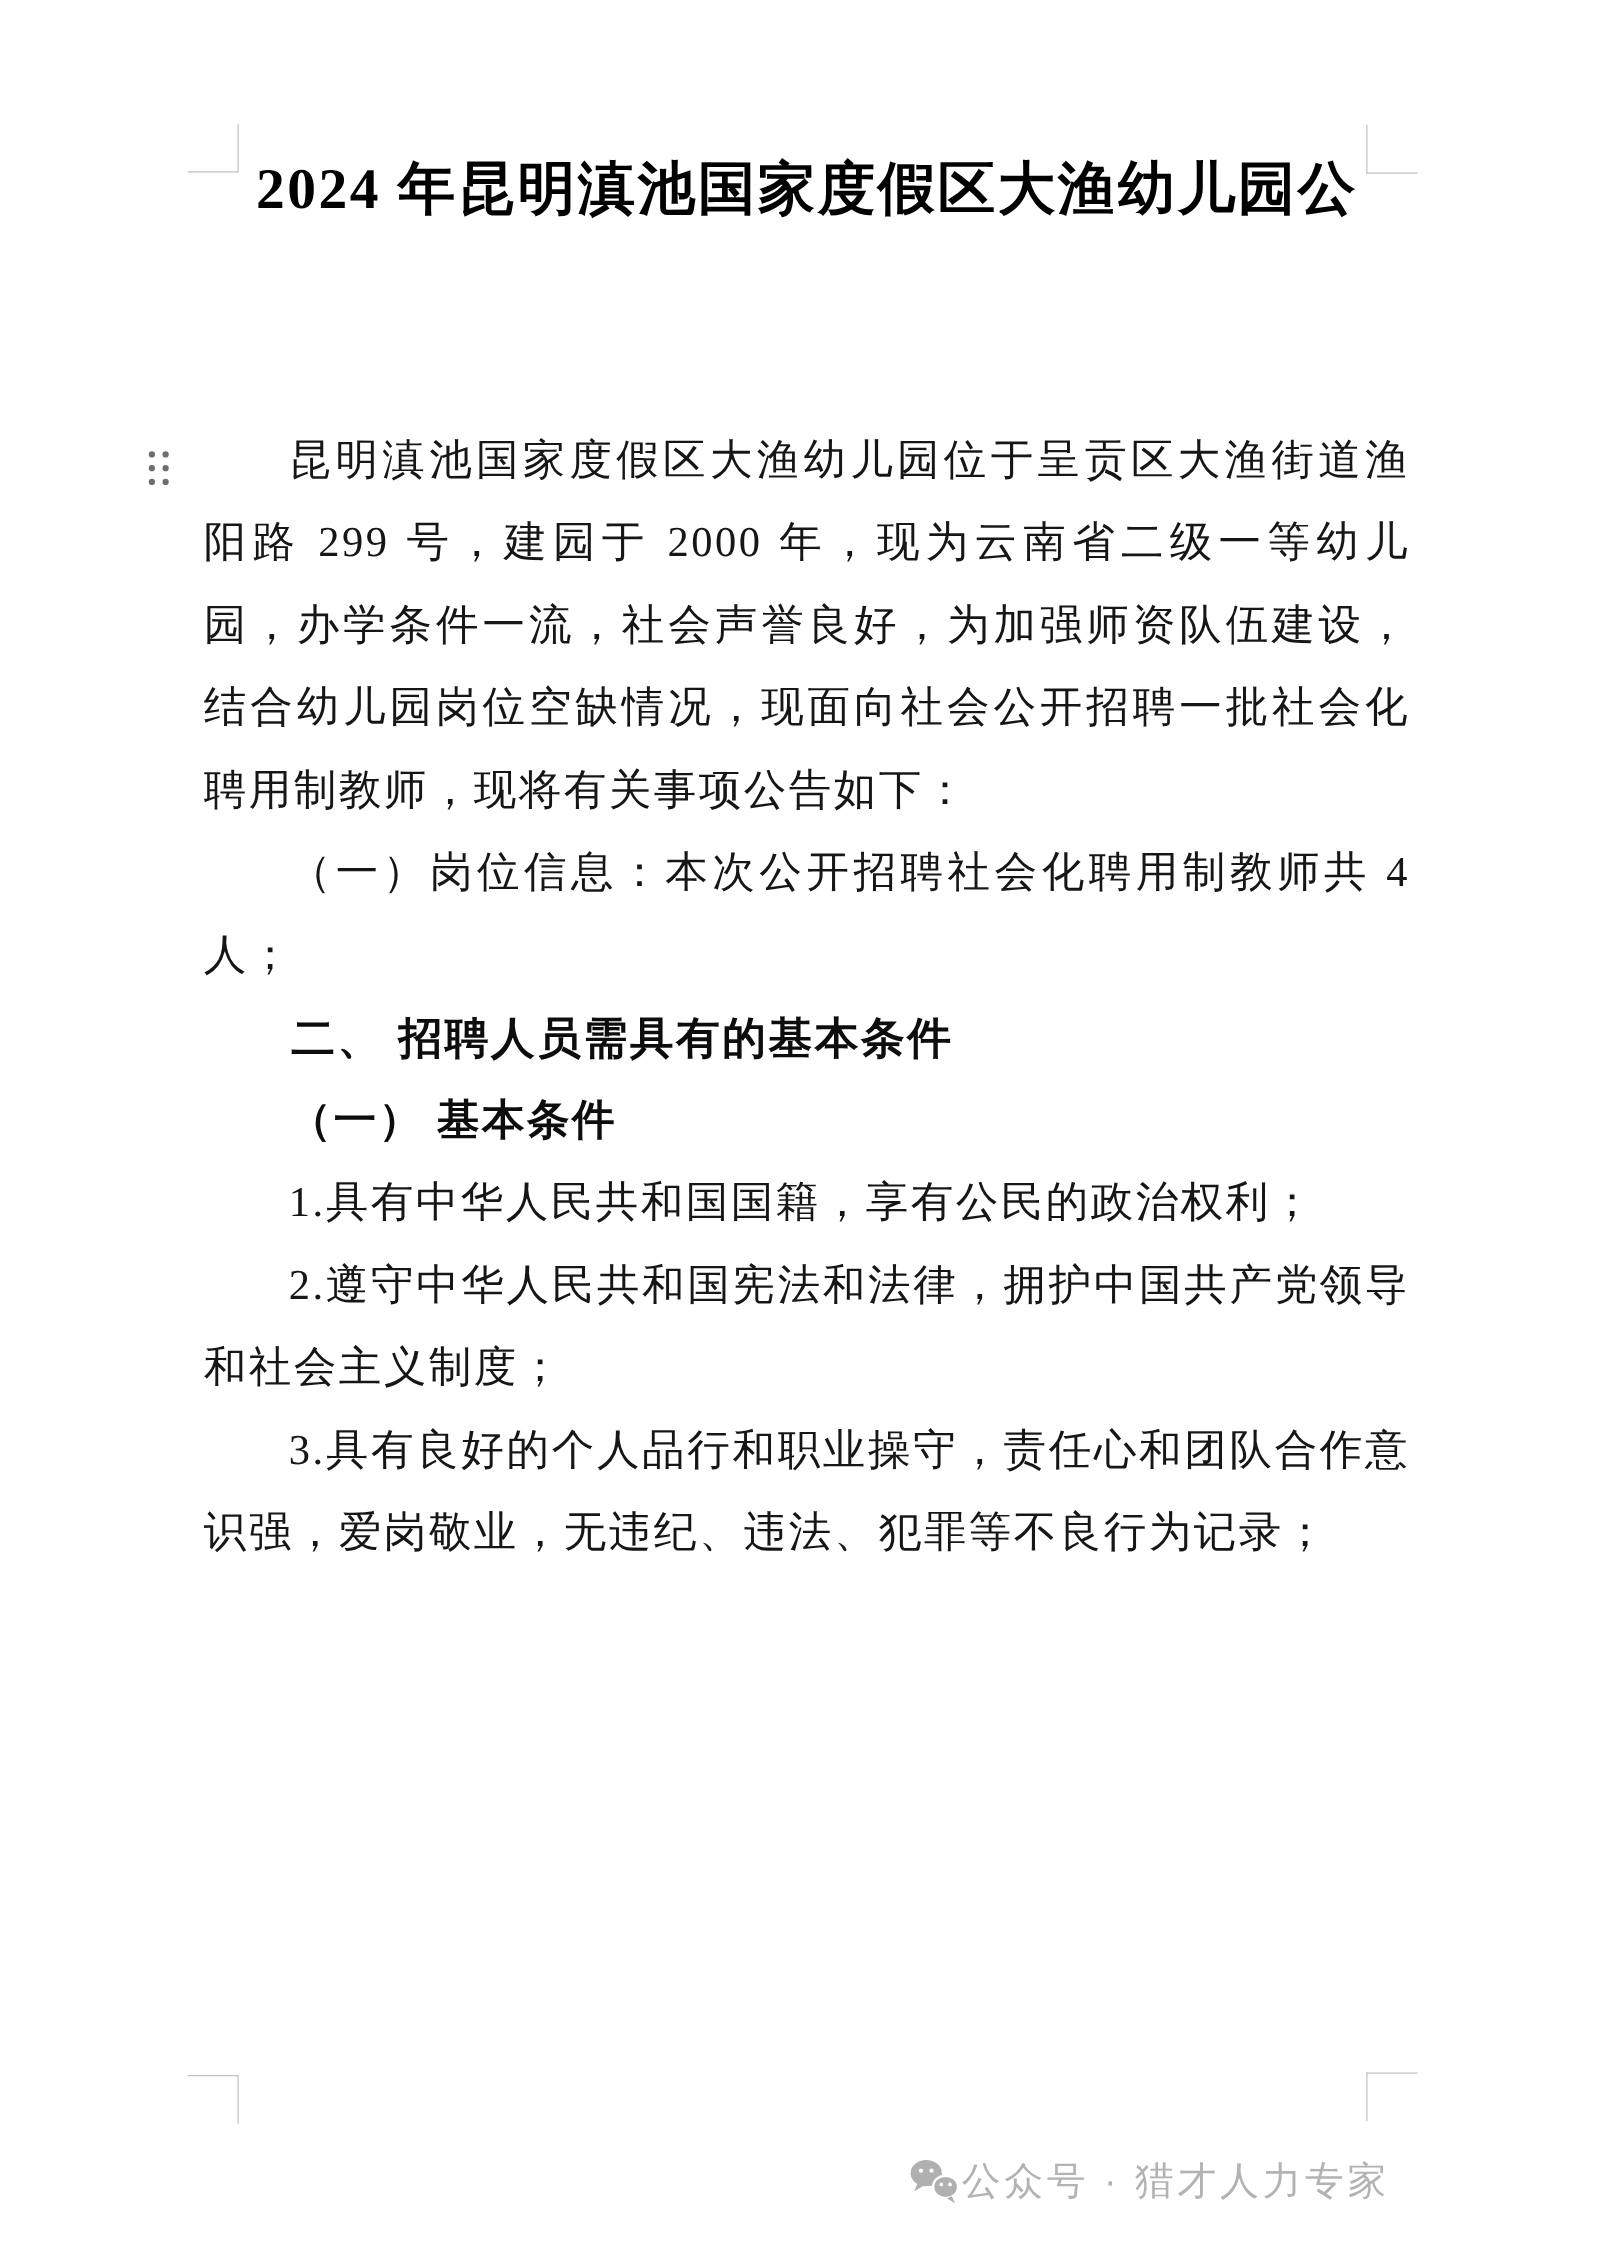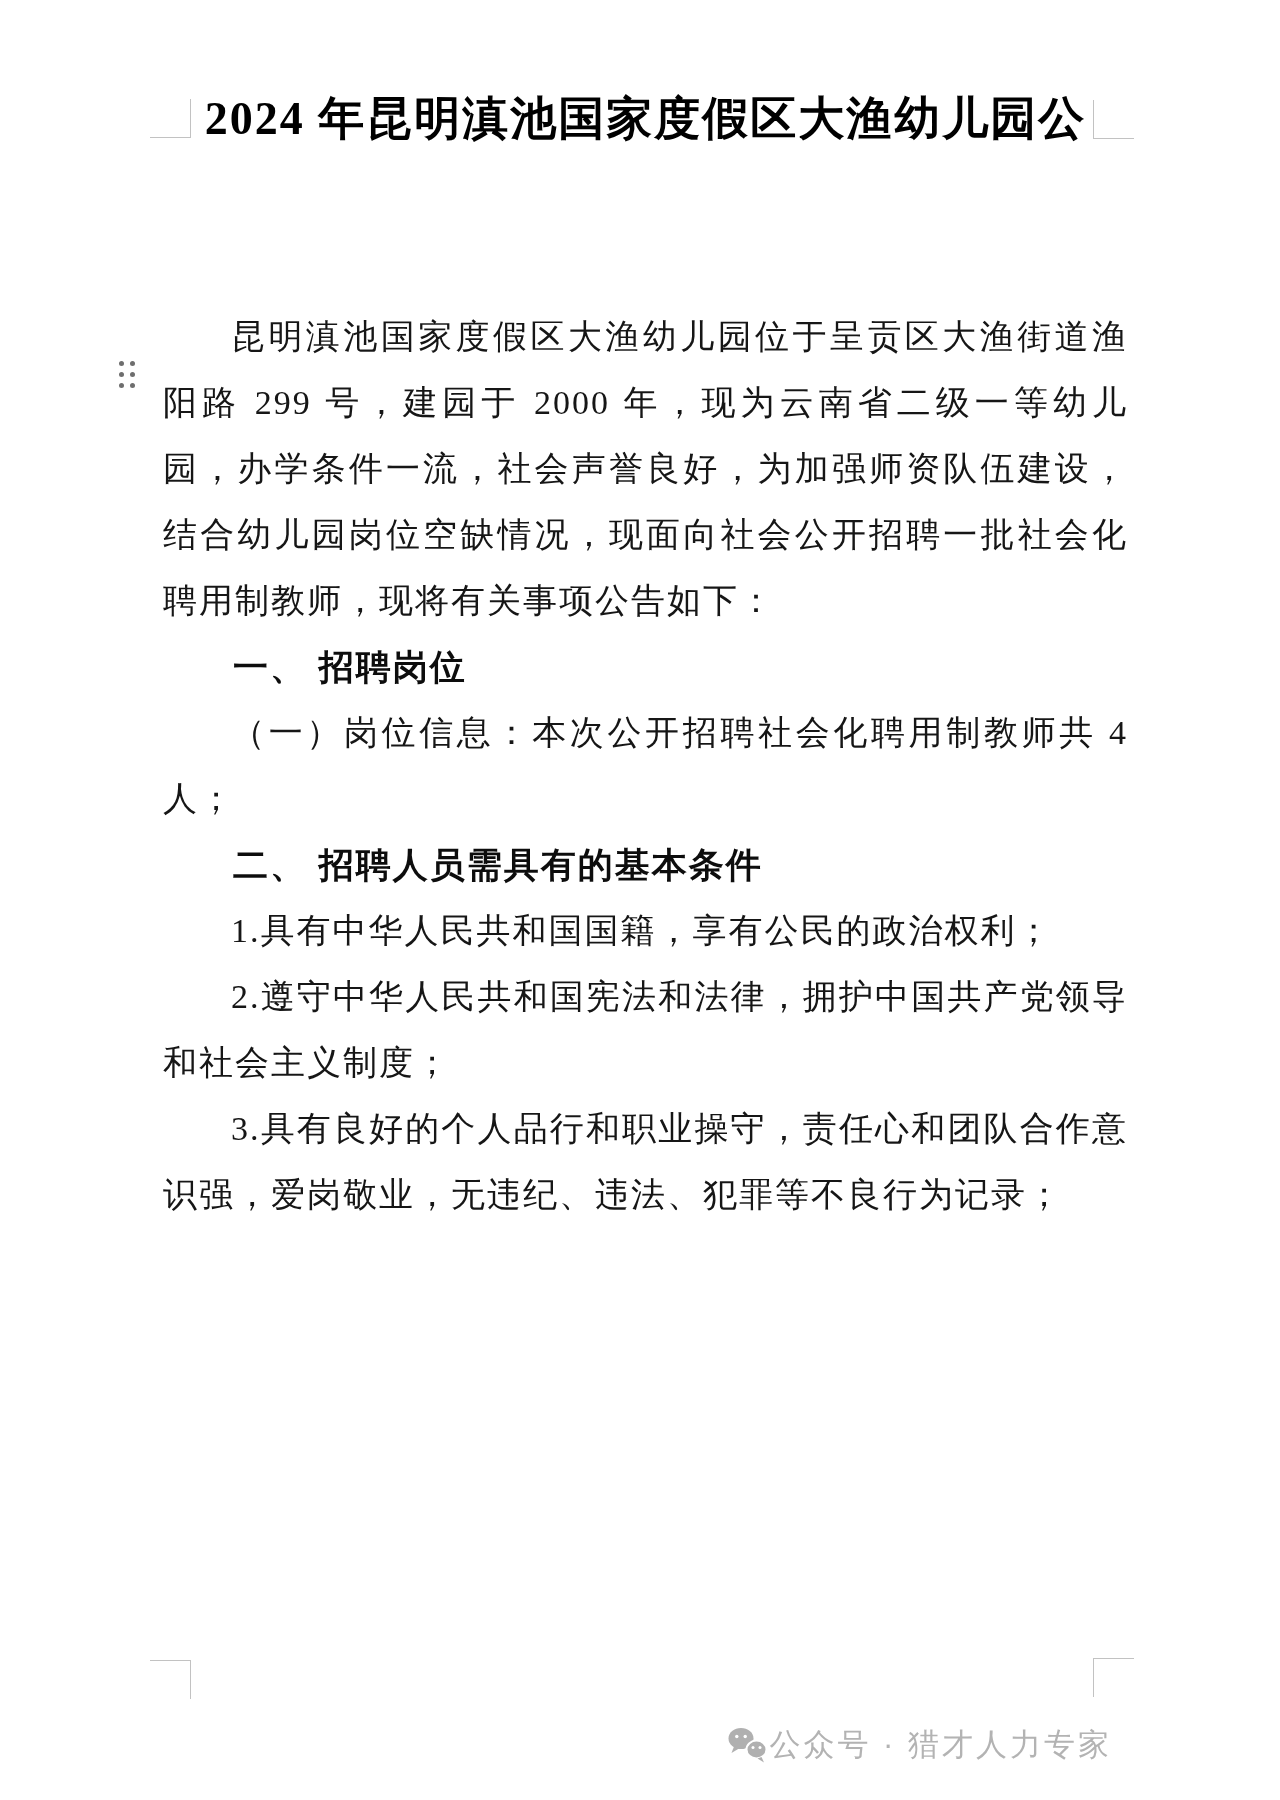--- a/index.html
+++ b/index.html
@@ -22,21 +22,21 @@
     position:absolute;left:119px;top:361px;
     display:grid;grid-template-columns:5px 5px;grid-auto-rows:5px;
     gap:6px 6px;
   }
   .drag-handle i{display:block;width:5px;height:5px;border-radius:50%;background:#6e6e6e;}
   
   .content{
     position:absolute;left:163px;top:0;width:965px;
   }
   h1.doc-title{
-    margin:86px 0 0 0;
+    margin:118px 0 0 0;
     font-size:46px;line-height:66px;font-weight:bold;color:#000;
     text-align:center;letter-spacing:2px;
   }
   h1.doc-title span{display:block;}
   p.body{
     margin:0;
     font-size:34px;line-height:66px;letter-spacing:2px;
     text-align:justify;text-justify:inter-character;
     text-indent:2em;
   }
@@ -81,24 +81,24 @@
       <i></i>
   </div>
 
   <div class="content">
     <h1 class="doc-title">
       <span>2024 年昆明滇池国家度假区大渔幼儿园公</span>
     </h1>
 
     <p class="body intro">昆明滇池国家度假区大渔幼儿园位于呈贡区大渔街道渔阳路 299 号，建园于 2000 年，现为云南省二级一等幼儿园，办学条件一流，社会声誉良好，为加强师资队伍建设，结合幼儿园岗位空缺情况，现面向社会公开招聘一批社会化聘用制教师，现将有关事项公告如下：</p>
 
-    <h2 class="sec">一、 招聘岗位</h2>
     <p class="body">（一）岗位信息：本次公开招聘社会化聘用制教师共 4 人；</p>
 
     <h2 class="sec">二、 招聘人员需具有的基本条件</h2>
+    <h3 class="subsec">（一） 基本条件</h3>
     <p class="body">1.具有中华人民共和国国籍，享有公民的政治权利；</p>
     <p class="body">2.遵守中华人民共和国宪法和法律，拥护中国共产党领导和社会主义制度；</p>
     <p class="body">3.具有良好的个人品行和职业操守，责任心和团队合作意识强，爱岗敬业，无违纪、违法、犯罪等不良行为记录；</p>
   </div>
 
   <div class="footer">
     <span class="wechat">
       <svg width="42" height="36" viewBox="0 0 42 36" aria-hidden="true">
         <g fill="#b0b0b0">
           <ellipse cx="14" cy="11.5" rx="12.5" ry="10.5"></ellipse>

